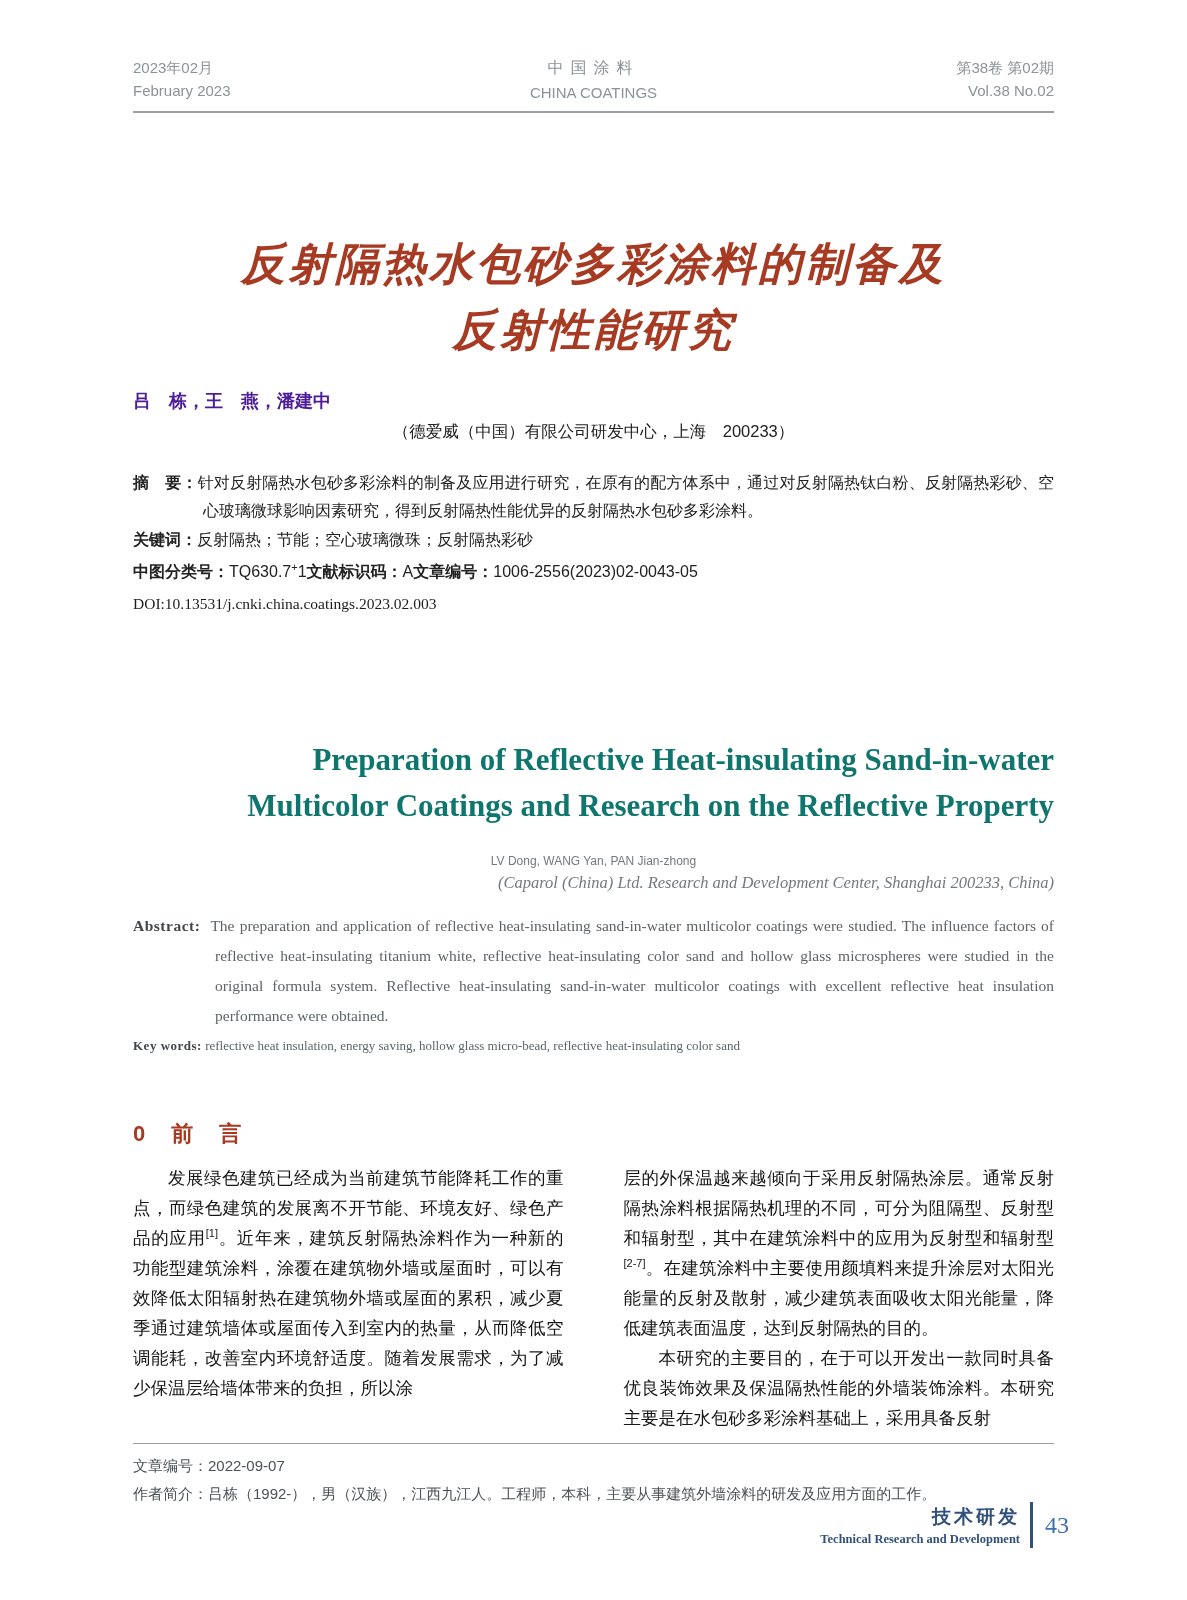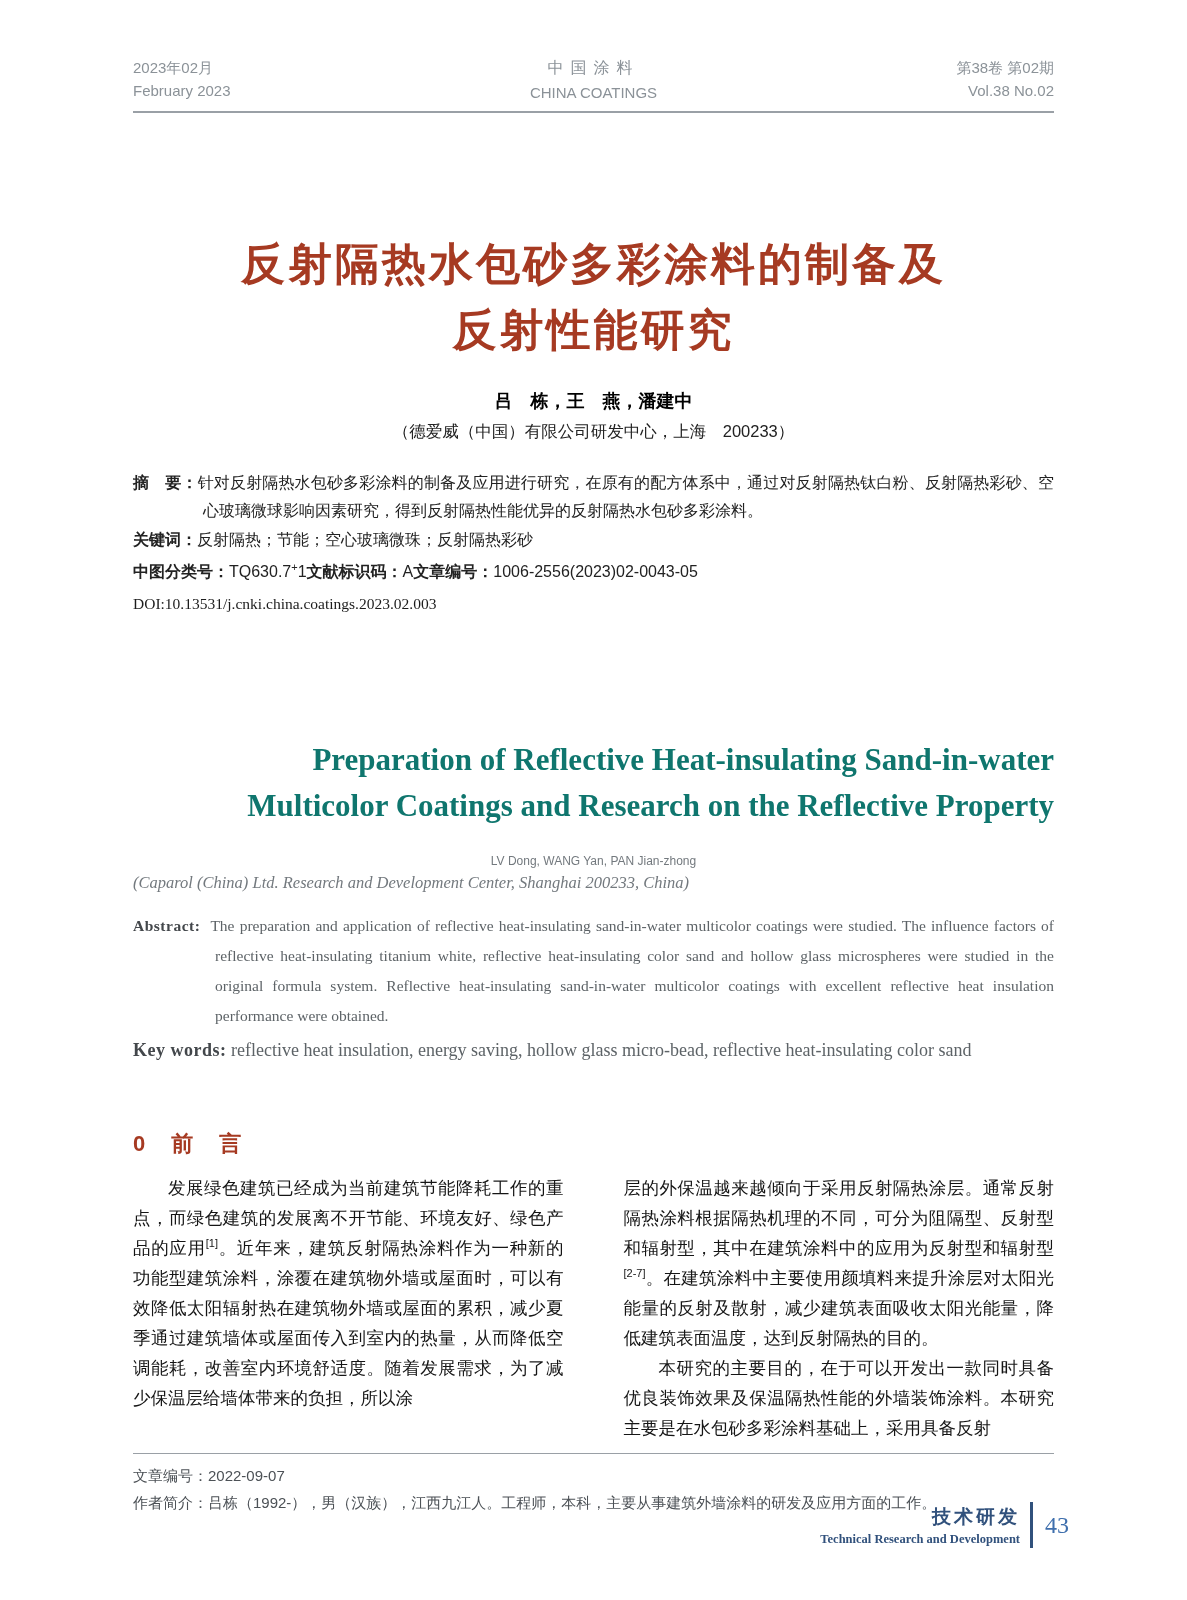--- a/index.html
+++ b/index.html
@@ -19,47 +19,47 @@
   .jheader { display: flex; justify-content: space-between; align-items: flex-start;
     color: #8b9298; font-size: 15px; line-height: 1.55; }
   .jh-left { text-align: left; }
   .jh-center { text-align: center; }
   .jh-center .cn { letter-spacing: 7px; font-size: 16px; }
   .jh-right { text-align: right; }
   .header-rule { border: none; border-top: 2px solid #9aa0a6; margin-top: 7px; }
 
   
   .title-cn { margin-top: 118px; text-align: center; color: #a63a22;
-    font-size: 44px; font-weight: 800; line-height: 1.5; letter-spacing: 3px; }
-  .authors-cn { margin-top: 26px; text-align: center; font-size: 18px; font-weight: 700; color: #000000; }
+    font-size: 44px; font-weight: 800; line-height: 1.5; letter-spacing: 3px; font-style: italic; }
+  .authors-cn { margin-top: 26px; font-size: 18px; font-weight: 700; color: #4c1d95; }
   .affil-cn { margin-top: 8px; text-align: center; font-size: 16.5px; color: #222; }
 
   
   .abs-block { margin-top: 26px; font-size: 16px; line-height: 1.72; text-align: justify;
     padding-left: 70px; text-indent: -70px; color: #222; }
   .kw-line { margin-top: 2px; font-size: 16px; line-height: 1.72; color: #222; }
   .lbl { font-weight: 700; }
   .meta-row { margin-top: 8px; display: flex; justify-content: flex-start;
     font-size: 16px; color: #222; }
   sup.ref { font-size: 11px; vertical-align: super; line-height: 0; }
   .doi { margin-top: 12px; font-family: "Liberation Serif", serif; font-size: 15.5px; color: #1c1c1c; }
 
   
   .title-en { margin-top: 124px; text-align: right; color: #0f766e;
     font-family: "Liberation Serif", serif; font-size: 31px; font-weight: 700; line-height: 1.5; }
   .authors-en { margin-top: 24px; text-align: center; font-size: 12px; color: #73797e; }
-  .affil-en { margin-top: 5px; text-align: left; font-family: "Liberation Serif", serif;
+  .affil-en { margin-top: 5px; text-align: right; font-family: "Liberation Serif", serif;
     font-style: italic; font-size: 16.5px; color: #73797e; }
 
   
   .abs-en { margin-top: 18px; font-family: "Liberation Serif", serif; font-size: 15.5px;
     color: #5d6367; line-height: 1.95; text-align: justify;
     padding-left: 82px; text-indent: -82px; }
   .abs-en .lbl, .kw-en .lbl { color: #43474b; letter-spacing: 0.5px; }
-  .kw-en { margin-top: 2px; font-family: "Liberation Serif", serif; font-size: 18px;
+  .kw-en { margin-top: 2px; font-family: "Liberation Serif", serif; font-size: 13px;
     color: #5d6367; line-height: 1.95; }
 
   
   .section-head { margin-top: 60px; color: #a63a22; font-size: 22px; font-weight: 800; }
   .section-head .num { margin-right: 26px; }
   .section-head .ttl { letter-spacing: 2px; }
   .columns { margin-top: 14px; display: flex; gap: 60px; }
   .col { width: 440px; font-size: 17.5px; line-height: 30px; text-align: justify; color: #151515; }
   .col p.indent { text-indent: 2em; }
 

